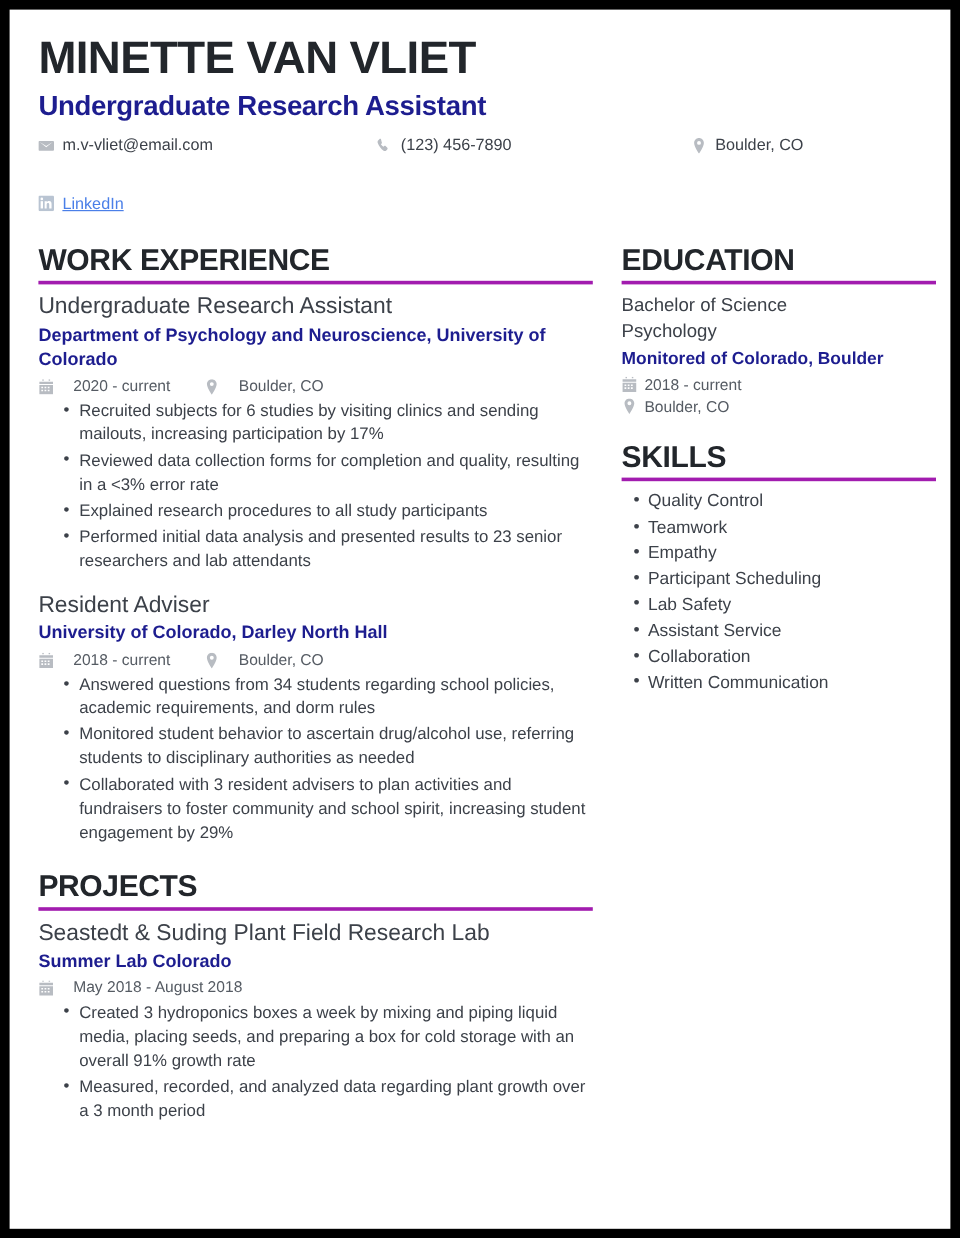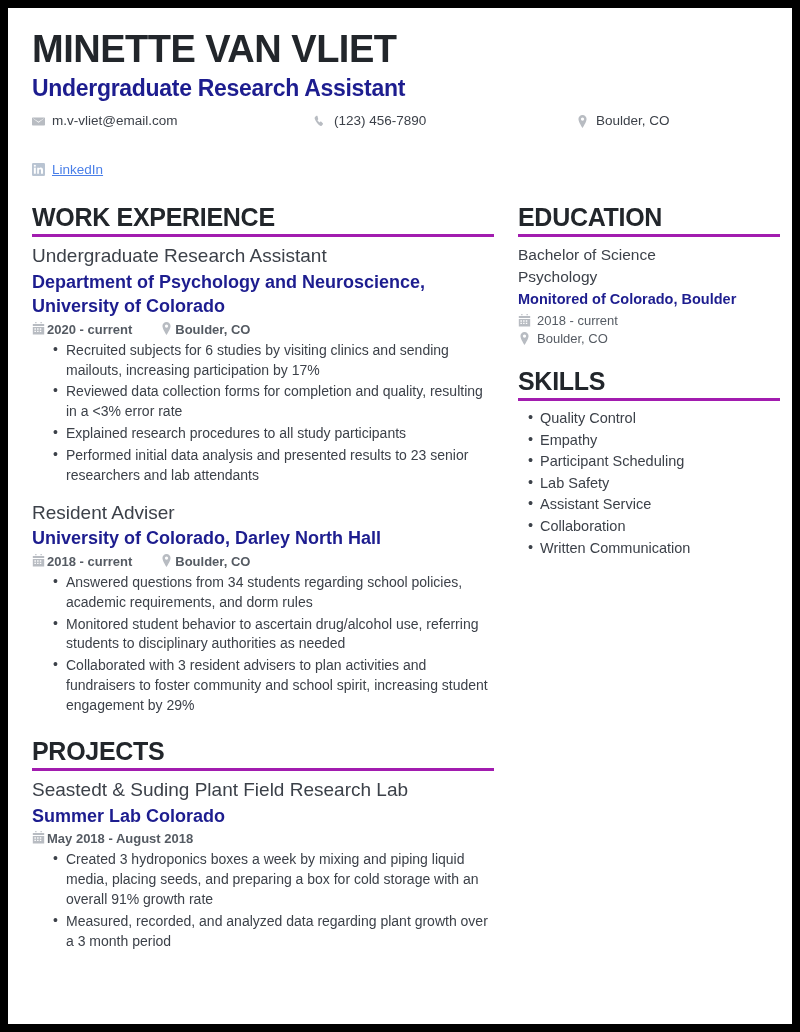--- a/index.html
+++ b/index.html
@@ -110,39 +110,38 @@
   
   .entry + .entry { margin-top: 15px; }
 
   .entry-role {
     font-size: 19px;
     color: #3c4149;
     line-height: 1.3;
     font-weight: normal;
   }
   .entry-org {
-    font-size: 18px;
+    font-size: 15px;
     font-weight: bold;
     color: #1d1d8f;
     line-height: 1.35;
     margin-top: 1px;
   }
   .entry-meta {
     display: flex;
     align-items: center;
     margin-top: 3px;
     font-size: 13px;
     color: #555b63;
   }
   .entry-meta .meta-item {
     display: flex;
-    align-items: flex-start;
-    gap: 2px;
+    align-items: flex-end;
+    gap: 16px;
     white-space: nowrap;
-    font-weight: bold;
   }
   .entry-meta .meta-item + .meta-item { margin-left: 28px; }
 
   ul.bullets {
     margin: 4px 0 0 0;
     padding-left: 34px;
     list-style: none;
   }
   ul.bullets li {
     position: relative;
@@ -377,20 +376,21 @@
           <span>Boulder, CO</span>
         </div>
       </section>
 
       <section class="section">
         <div class="section-rule">
           <div class="section-title">SKILLS</div>
         </div>
         <ul class="skills">
           <li>Quality Control</li>
+          <li>Teamwork</li>
           <li>Empathy</li>
           <li>Participant Scheduling</li>
           <li>Lab Safety</li>
           <li>Assistant Service</li>
           <li>Collaboration</li>
           <li>Written Communication</li>
         </ul>
       </section>
 
     </div>

